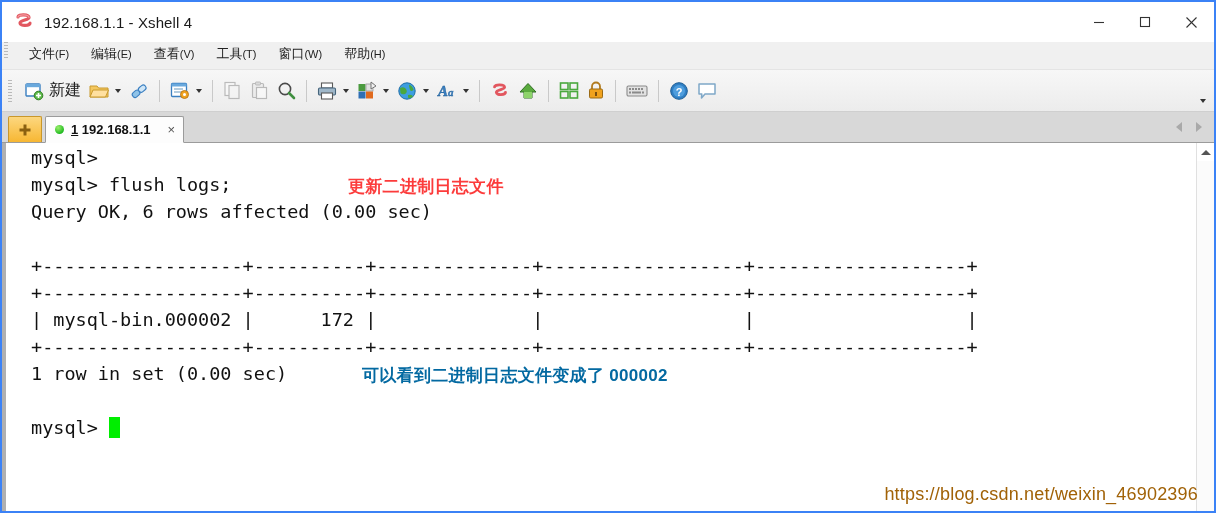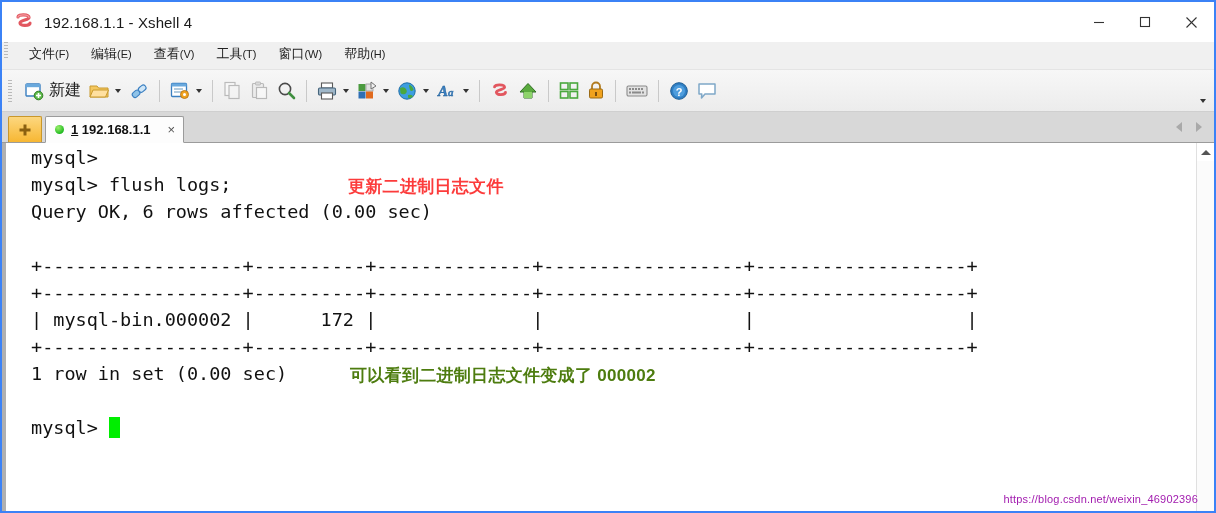--- a/index.html
+++ b/index.html
@@ -240,22 +240,22 @@
     display: inline-block;
     width: 11px;
     height: 21px;
     background: #00ee00;
     vertical-align: -4px;
   }
   .watermark {
     position: absolute;
     right: 16px;
     bottom: 6px;
-    font-size: 11px;
-    color: #a21caf;
+    font-size: 18px;
+    color: #a16207;
     font-family: "Liberation Sans", sans-serif;
     white-space: nowrap;
     letter-spacing: 0.2px;
   }
   .term-scrollbar {
     width: 18px;
     flex: 0 0 18px;
     background: #f3f3f3;
     border-left: 1px solid #e0e0e0;
     display: flex;
@@ -557,21 +557,21 @@
     <div class="term-leftbar"></div>
     <div class="terminal" id="terminal">
         <div class="term-line"><span>mysql&gt;</span></div>
         <div class="term-line"><span>mysql&gt; flush logs;</span><span class="annot" style="color: rgb(252, 59, 59); position: absolute; left: 278px; top: 2px; margin-left: 44px;">更新二进制日志文件</span></div>
         <div class="term-line"><span>Query OK, 6 rows affected (0.00 sec)</span></div>
         <div class="term-line"><span></span></div>
         <div class="term-line"><span>+------------------+----------+--------------+------------------+-------------------+</span></div>
         <div class="term-line"><span>+------------------+----------+--------------+------------------+-------------------+</span></div>
         <div class="term-line"><span>| mysql-bin.000002 |      172 |              |                  |                   |</span></div>
         <div class="term-line"><span>+------------------+----------+--------------+------------------+-------------------+</span></div>
-        <div class="term-line"><span>1 row in set (0.00 sec)</span><span class="annot" style="color: #4d7c0f; position: absolute; left: 324px; top: 2px;">可以看到二进制日志文件变成了 000002</span></div>
+        <div class="term-line"><span>1 row in set (0.00 sec)</span><span class="annot" style="color: #0369a1; position: absolute; left: 336px; top: 2px;">可以看到二进制日志文件变成了 000002</span></div>
         <div class="term-line"><span></span></div>
         <div class="term-line"><span>mysql&gt; </span><span class="cursor-block" style="background: rgb(0, 238, 0);"></span></div>
       </div>
     <div class="term-scrollbar">
       <div class="sb-arrow-up">
         <span class="sb-chevron"></span>
       </div>
       <div class="sb-track"></div>
     </div>
     <div class="watermark">https://blog.csdn.net/weixin_46902396</div>

